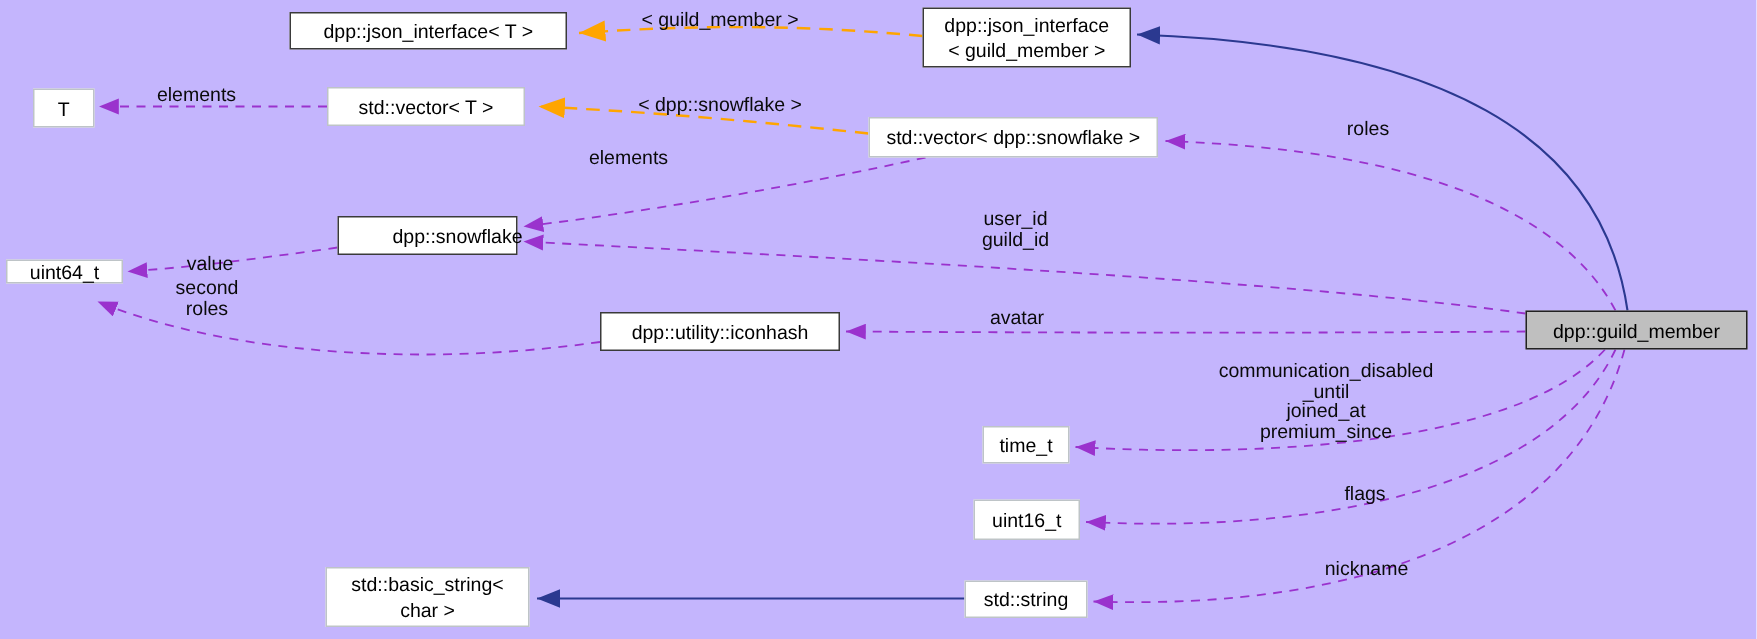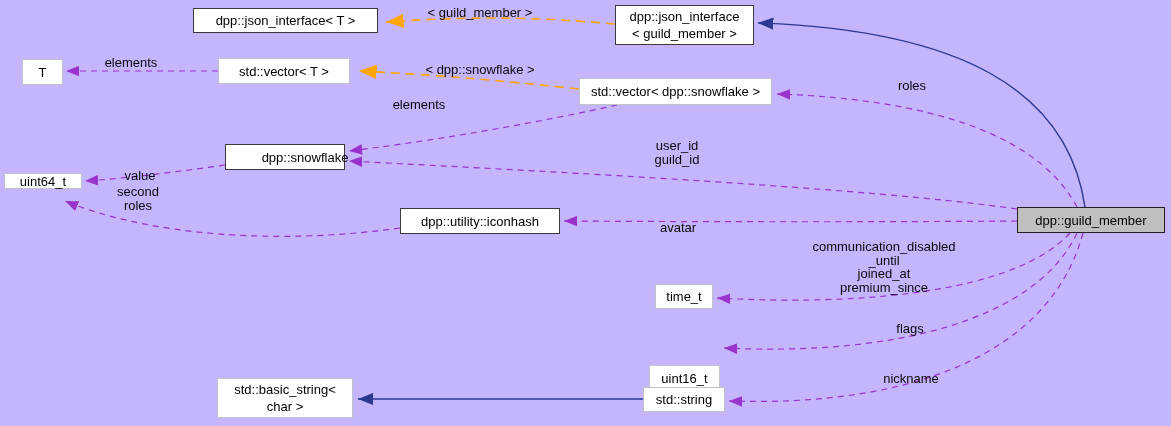--- a/index.html
+++ b/index.html
@@ -105,21 +105,21 @@
   </div>
 
   <div class="node node-focus" style="left:1017px;top:207px;width:148px;height:26px;">
     <span>dpp::guild_member</span>
   </div>
 
   <div class="node node-plain" style="left:655px;top:284px;width:58px;height:25px;">
     <span>time_t</span>
   </div>
 
-  <div class="node node-plain" style="left:649px;top:333px;width:71px;height:27px;margin-top:32px;">
+  <div class="node node-plain" style="left:649px;top:333px;width:71px;height:27px;">
     <span>uint16_t</span>
   </div>
 
   <div class="node node-plain" style="left:643px;top:387px;width:82px;height:25px;">
     <span>std::string</span>
   </div>
 
   <div class="node node-plain" style="left:217px;top:378px;width:136px;height:40px;">
     <span>std::basic_string&lt;</span>
     <span>char &gt;</span>
@@ -140,21 +140,21 @@
     <div>guild_id</div>
   </div>
 
   <div class="edge-label" style="left:140px;top:157px;margin-top:12px;">value</div>
 
   <div class="edge-label" style="left:138px;top:185px;">
     <div>second</div>
     <div>roles</div>
   </div>
 
-  <div class="edge-label" style="left:678px;top:205px;margin-top:16px;">avatar</div>
+  <div class="edge-label" style="left:678px;top:205px;">avatar</div>
 
   <div class="edge-label" style="left:884px;top:240px;">
     <div>communication_disabled</div>
     <div>_until</div>
     <div>joined_at</div>
     <div>premium_since</div>
   </div>
 
   <div class="edge-label" style="left:910px;top:322px;">flags</div>
 

